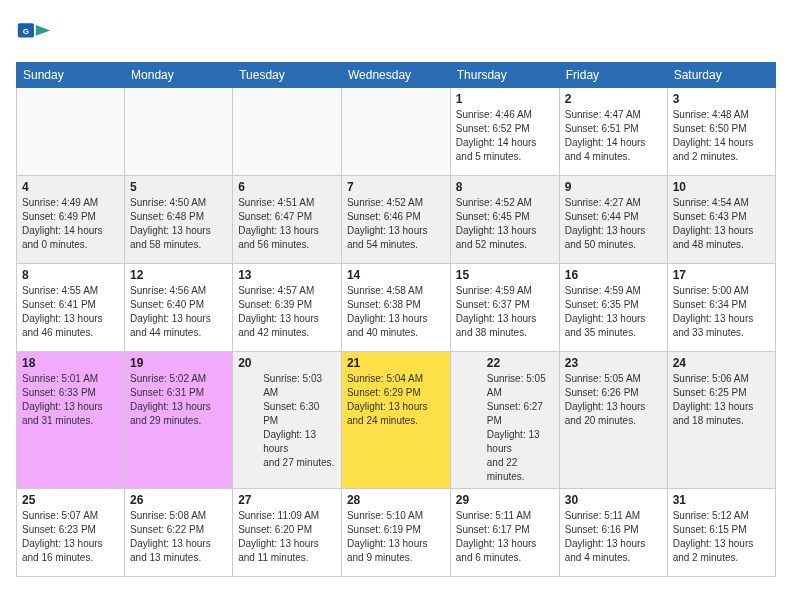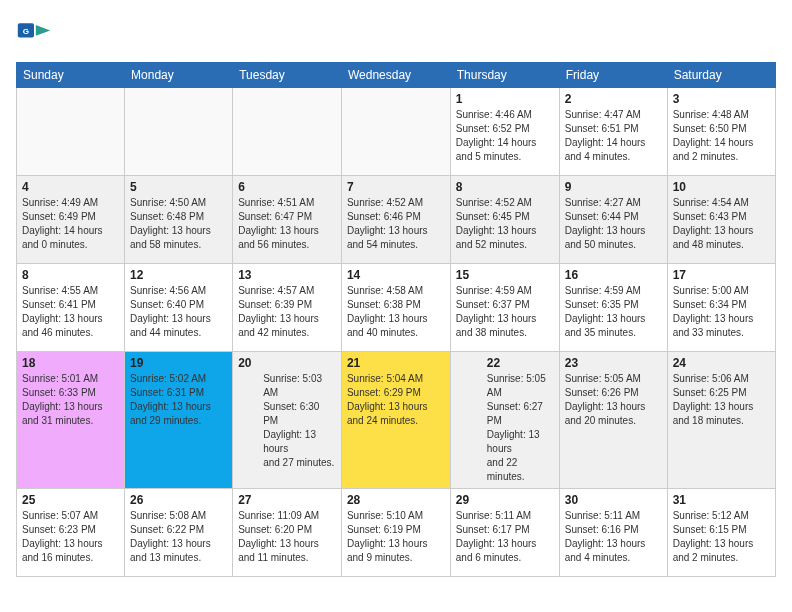--- a/index.html
+++ b/index.html
@@ -249,21 +249,21 @@
         </td>
       </tr>
       <tr>
         <td style="background: #f0abfc;">
           <div class="day-number">18</div>
           <div class="day-info" style="white-space: pre-line;">Sunrise: 5:01 AM
 Sunset: 6:33 PM
 Daylight: 13 hours
 and 31 minutes.</div>
         </td>
-        <td style="background: #0ea5e9;">
+        <td style="background: #f0abfc;">
           <div class="day-number">19</div>
           <div class="day-info" style="white-space: pre-line;">Sunrise: 5:02 AM
 Sunset: 6:31 PM
 Daylight: 13 hours
 and 29 minutes.</div>
         </td>
         <td style="background: rgb(240, 240, 240);">
           <div class="day-number">20</div>
           <div class="day-info" style="white-space: pre-line; margin-left: 25px;">Sunrise: 5:03 AM
 Sunset: 6:30 PM

